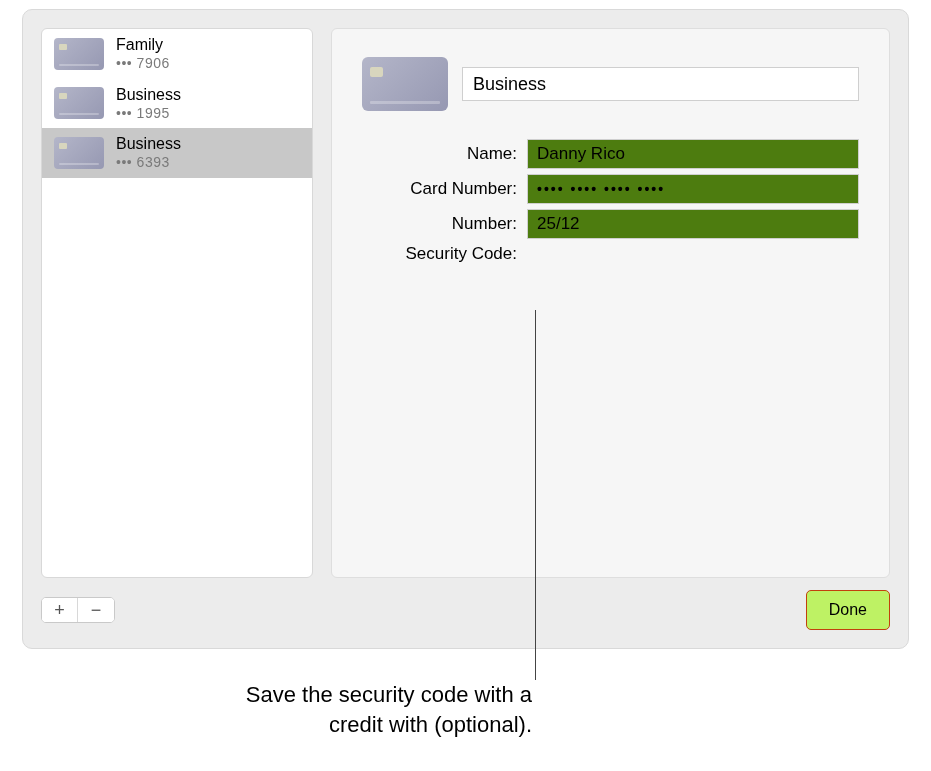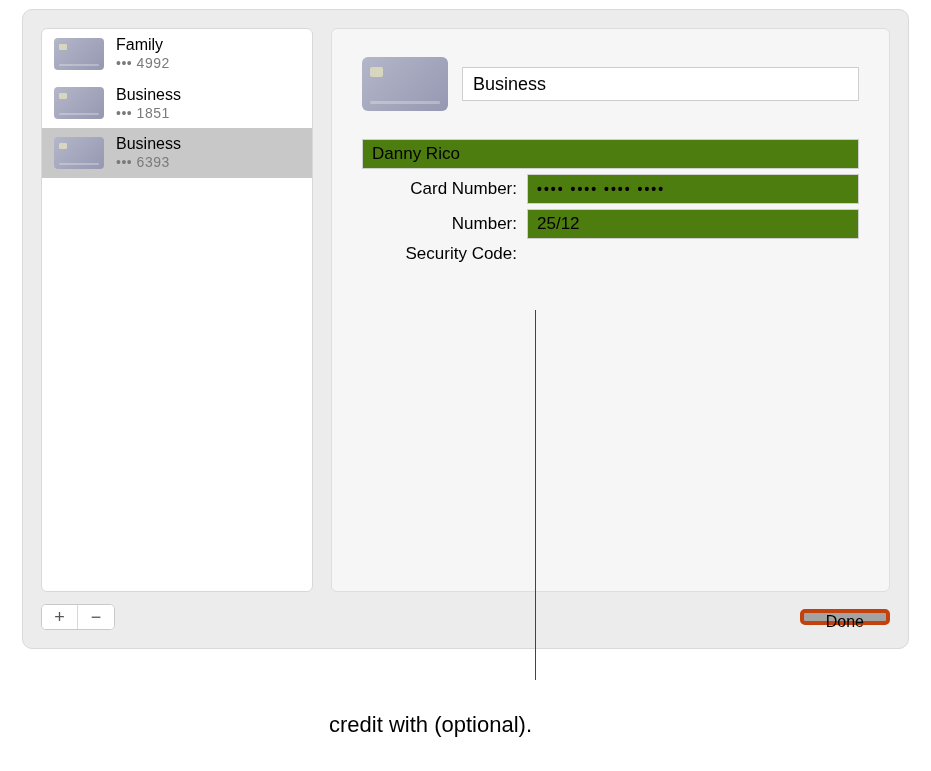--- a/index.html
+++ b/index.html
@@ -191,25 +191,25 @@
       background: #fff;
       border: none;
       cursor: default;
       font-family: inherit;
       line-height: 1;
     }
     .pm-btn:first-child {
       border-right: 1px solid #d8d8d8;
     }
     .done-btn {
-      height: 16px;
+      height: 40px;
       padding: 0 22px;
-      border: 4px solid #c2410c;
+      border: 1px solid #c2410c;
       border-radius: 5px;
-      background: #a3a3a3;
+      background: #bef264;
       font-size: 16px;
       color: #000;
       font-family: inherit;
       cursor: default;
     }
     .callout-line {
       position: absolute;
       width: 1px;
       background: #444;
     }
@@ -232,29 +232,29 @@
 <div class="window">
   <div class="content">
 
     <div class="sidebar">
       <div class="list">
 
         <div class="list-item">
           <div class="card-icon"></div>
           <div class="item-text">
             <span class="item-title">Family</span>
-            <span class="item-sub">••• 4992</span>
+            <span class="item-sub">••• 7906</span>
           </div>
         </div>
 
         <div class="list-item">
           <div class="card-icon"></div>
           <div class="item-text">
             <span class="item-title">Business</span>
-            <span class="item-sub">••• 1851</span>
+            <span class="item-sub">••• 1995</span>
           </div>
         </div>
 
         <div class="list-item selected">
           <div class="card-icon"></div>
           <div class="item-text">
             <span class="item-title">Business</span>
             <span class="item-sub">••• 6393</span>
           </div>
         </div>
@@ -263,20 +263,21 @@
     </div>
 
     <div class="detail">
       <div class="header-row">
         <div class="card-icon big"></div>
         <input class="title-input" type="text" value="Business" style="">
       </div>
       <div class="form-rows">
 
         <div class="form-row">
+          <div class="form-label">Name:</div>
           <input class="form-input" type="text" value="Danny Rico" style="">
         </div>
 
         <div class="form-row">
           <div class="form-label">Card Number:</div>
           <input class="form-input dots" type="text" value="•••• •••• •••• ••••" style="">
         </div>
 
         <div class="form-row">
           <div class="form-label">Number:</div>
@@ -300,15 +301,15 @@
       <button class="pm-btn">
         <span>−</span>
       </button>
     </div>
     <button class="done-btn">Done</button>
   </div>
 </div>
 
 <div class="callout-line" style="left:535px; top:310px; height:370px;"></div>
 <div class="callout-text" style="left:130px; top:680px; width:402px;">
-  <br>
+  <span>Save the security code with a</span><br>
   <span>credit with (optional).</span>
 </div>
 
 </body></html>

